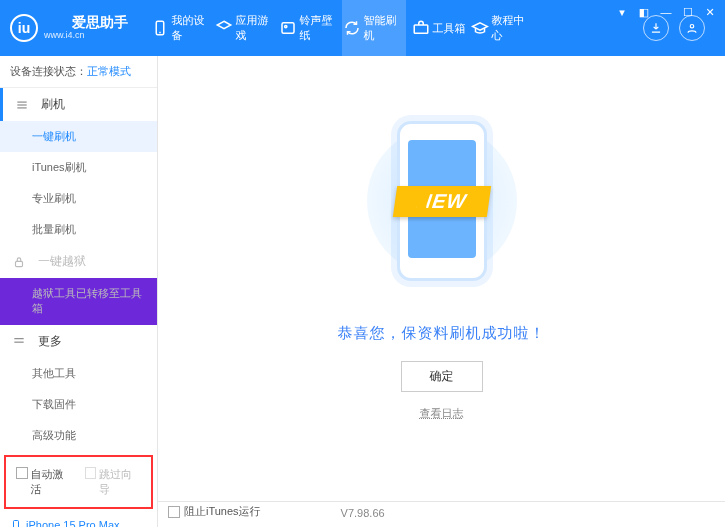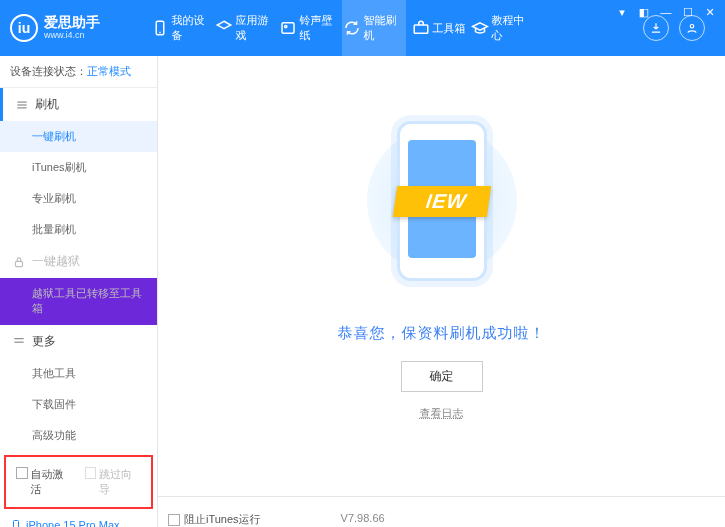--- a/index.html
+++ b/index.html
@@ -1,56 +1,56 @@
 <!DOCTYPE html>
 <html><head>
 <meta charset="utf-8">
 <style>
 * { margin: 0; padding: 0; box-sizing: border-box; font-family: "Microsoft YaHei", Arial, sans-serif; }
 body { width: 725px; height: 527px; overflow: hidden; background: #fff; }
 .header { background: #1e88ff; height: 56px; display: flex; align-items: center; padding: 0 10px; color: #fff; }
 .logo-area { display: flex; align-items: center; width: 140px; }
 .logo-circle { width: 28px; height: 28px; border: 2px solid #fff; border-radius: 50%; display: flex; align-items: center; justify-content: center; font-weight: bold; font-size: 14px; margin-right: 6px; }
 .logo-text { display: flex; flex-direction: column; line-height: 1.1; }
-.logo-title { font-size: 14px; font-weight: bold; }
+.logo-title { font-size: 14px; font-weight: bold; margin-left: 28px; }
 .logo-sub { font-size: 9px; opacity: 0.85; }
 .nav { display: flex; height: 100%; }
 .nav-item { width: 64px; display: flex; align-items: center; justify-content: center; font-size: 11px; cursor: pointer; gap: 2px; }
 .nav-item.active { background: rgba(255,255,255,0.2); }
 .nav-icon { width: 20px; height: 20px; display: flex; align-items: center; justify-content: center; }
 .window-controls { position: absolute; top: 4px; right: 6px; display: flex; gap: 4px; align-items: center; }
 .win-btn { width: 18px; height: 16px; display: flex; align-items: center; justify-content: center; color: #fff; font-size: 11px; cursor: pointer; }
 .header-right { margin-left: auto; display: flex; gap: 10px; padding-right: 10px; }
 .circle-btn { width: 26px; height: 26px; border: 1.5px solid rgba(255,255,255,0.7); border-radius: 50%; display: flex; align-items: center; justify-content: center; cursor: pointer; }
 .body { display: flex; height: 471px; }
 .sidebar { width: 158px; border-right: 1px solid #e5e5e5; display: flex; flex-direction: column; font-size: 12px; }
 .status-bar { padding: 8px 10px; font-size: 11px; color: #555; border-bottom: 1px solid #eee; }
 .status-val { color: #1e88ff; }
-.side-section { padding: 8px 12px; color: #444; display: flex; align-items: center; gap: 6px; cursor: pointer; }
+.side-section { padding: 8px 12px; color: #444; display: flex; align-items: center; gap: 12px; cursor: pointer; }
 .side-section.bold { font-weight: 500; border-left: 3px solid #1e88ff; }
 .side-sub { padding: 8px 12px 8px 32px; color: #666; cursor: pointer; font-size: 11px; }
 .side-sub.active { background: #eaf3ff; color: #1e88ff; }
 .side-sub.disabled { color: #bbb; background: #6d28d9; }
 .checkbox-row { padding: 10px; display: flex; gap: 12px; font-size: 11px; color: #555; align-items: center; border: 2px solid #ff3333; margin: 4px; }
 .cbx { display: flex; align-items: flex-start; gap: 3px; cursor: pointer; }
 .cbx.disabled { color: #bbb; }
 .cbx-box { width: 12px; height: 12px; border: 1px solid #aaa; background:#fff; }
 .device-info { padding: 6px 10px; font-size: 11px; }
 .device-name { color: #1e88ff; font-weight: 500; display: flex; align-items: center; gap: 4px; }
 .main { flex: 1; display: flex; flex-direction: column; align-items: center; justify-content: flex-start; padding-top: 40px; position: relative; }
 .phone-illustration { width: 170px; height: 210px; position: relative; display: flex; align-items: center; justify-content: center; }
 .phone-body { width: 90px; height: 160px; background: #fff; border: 3px solid #d0e6ff; border-radius: 14px; position: relative; z-index: 2; box-shadow: 0 0 0 6px rgba(120,180,255,0.15); }
 .phone-screen { position: absolute; top: 16px; left: 8px; right: 8px; bottom: 20px; background: #6db4ff; border-radius: 4px; }
 .halo { position: absolute; width: 150px; height: 150px; border-radius: 50%; background: radial-gradient(circle,#d6ecff 0%,#f0f8ff 70%,transparent 100%); z-index: 1; }
 .ribbon { position: absolute; z-index: 3; background: #ffc107; color: #fff; font-weight: bold; font-style: italic; font-size: 20px; padding: 4px 22px; transform: skewX(-8deg); box-shadow: 0 2px 4px rgba(0,0,0,0.2); letter-spacing: 1px; }
 .ribbon::before, .ribbon::after { content:''; position:absolute; top:0; bottom:0; width:10px; background:#ffc107; }
 .success-text { font-size: 15px; color: #3b82f6; margin-top: 18px; letter-spacing: 1px; }
 .ok-btn { margin-top: 18px; padding: 6px 28px; border: 1px solid #ccc; background: #fff; font-size: 12px; cursor: pointer; color: #333; }
 .log-link { margin-top: 14px; font-size: 11px; color: #888; cursor: pointer; text-decoration: underline dotted; }
-.footer { position: absolute; bottom: 0; left: 0; right: 0; height: 26px; border-top: 1px solid #e5e5e5; display: flex; align-items: flex-start; font-size: 11px; color: #555; padding: 15px 10px; background: #fff; }
+.footer { position: absolute; bottom: 0; left: 0; right: 0; height: 26px; border-top: 1px solid #e5e5e5; display: flex; align-items: flex-end; font-size: 11px; color: #555; padding: 8px 10px; background: #fff; }
 .footer-left { display: flex; align-items: center; gap: 4px; cursor: pointer; }
 .footer-right { margin-left: auto; display: flex; gap: 14px; }
 .footer-link { cursor: pointer; }
 .version { margin-left: 80px; color: #888; }
 .side-icon { width: 14px; height: 14px; color: #888; }
 </style>
 </head>
 <body>
 
 <div class="header">

